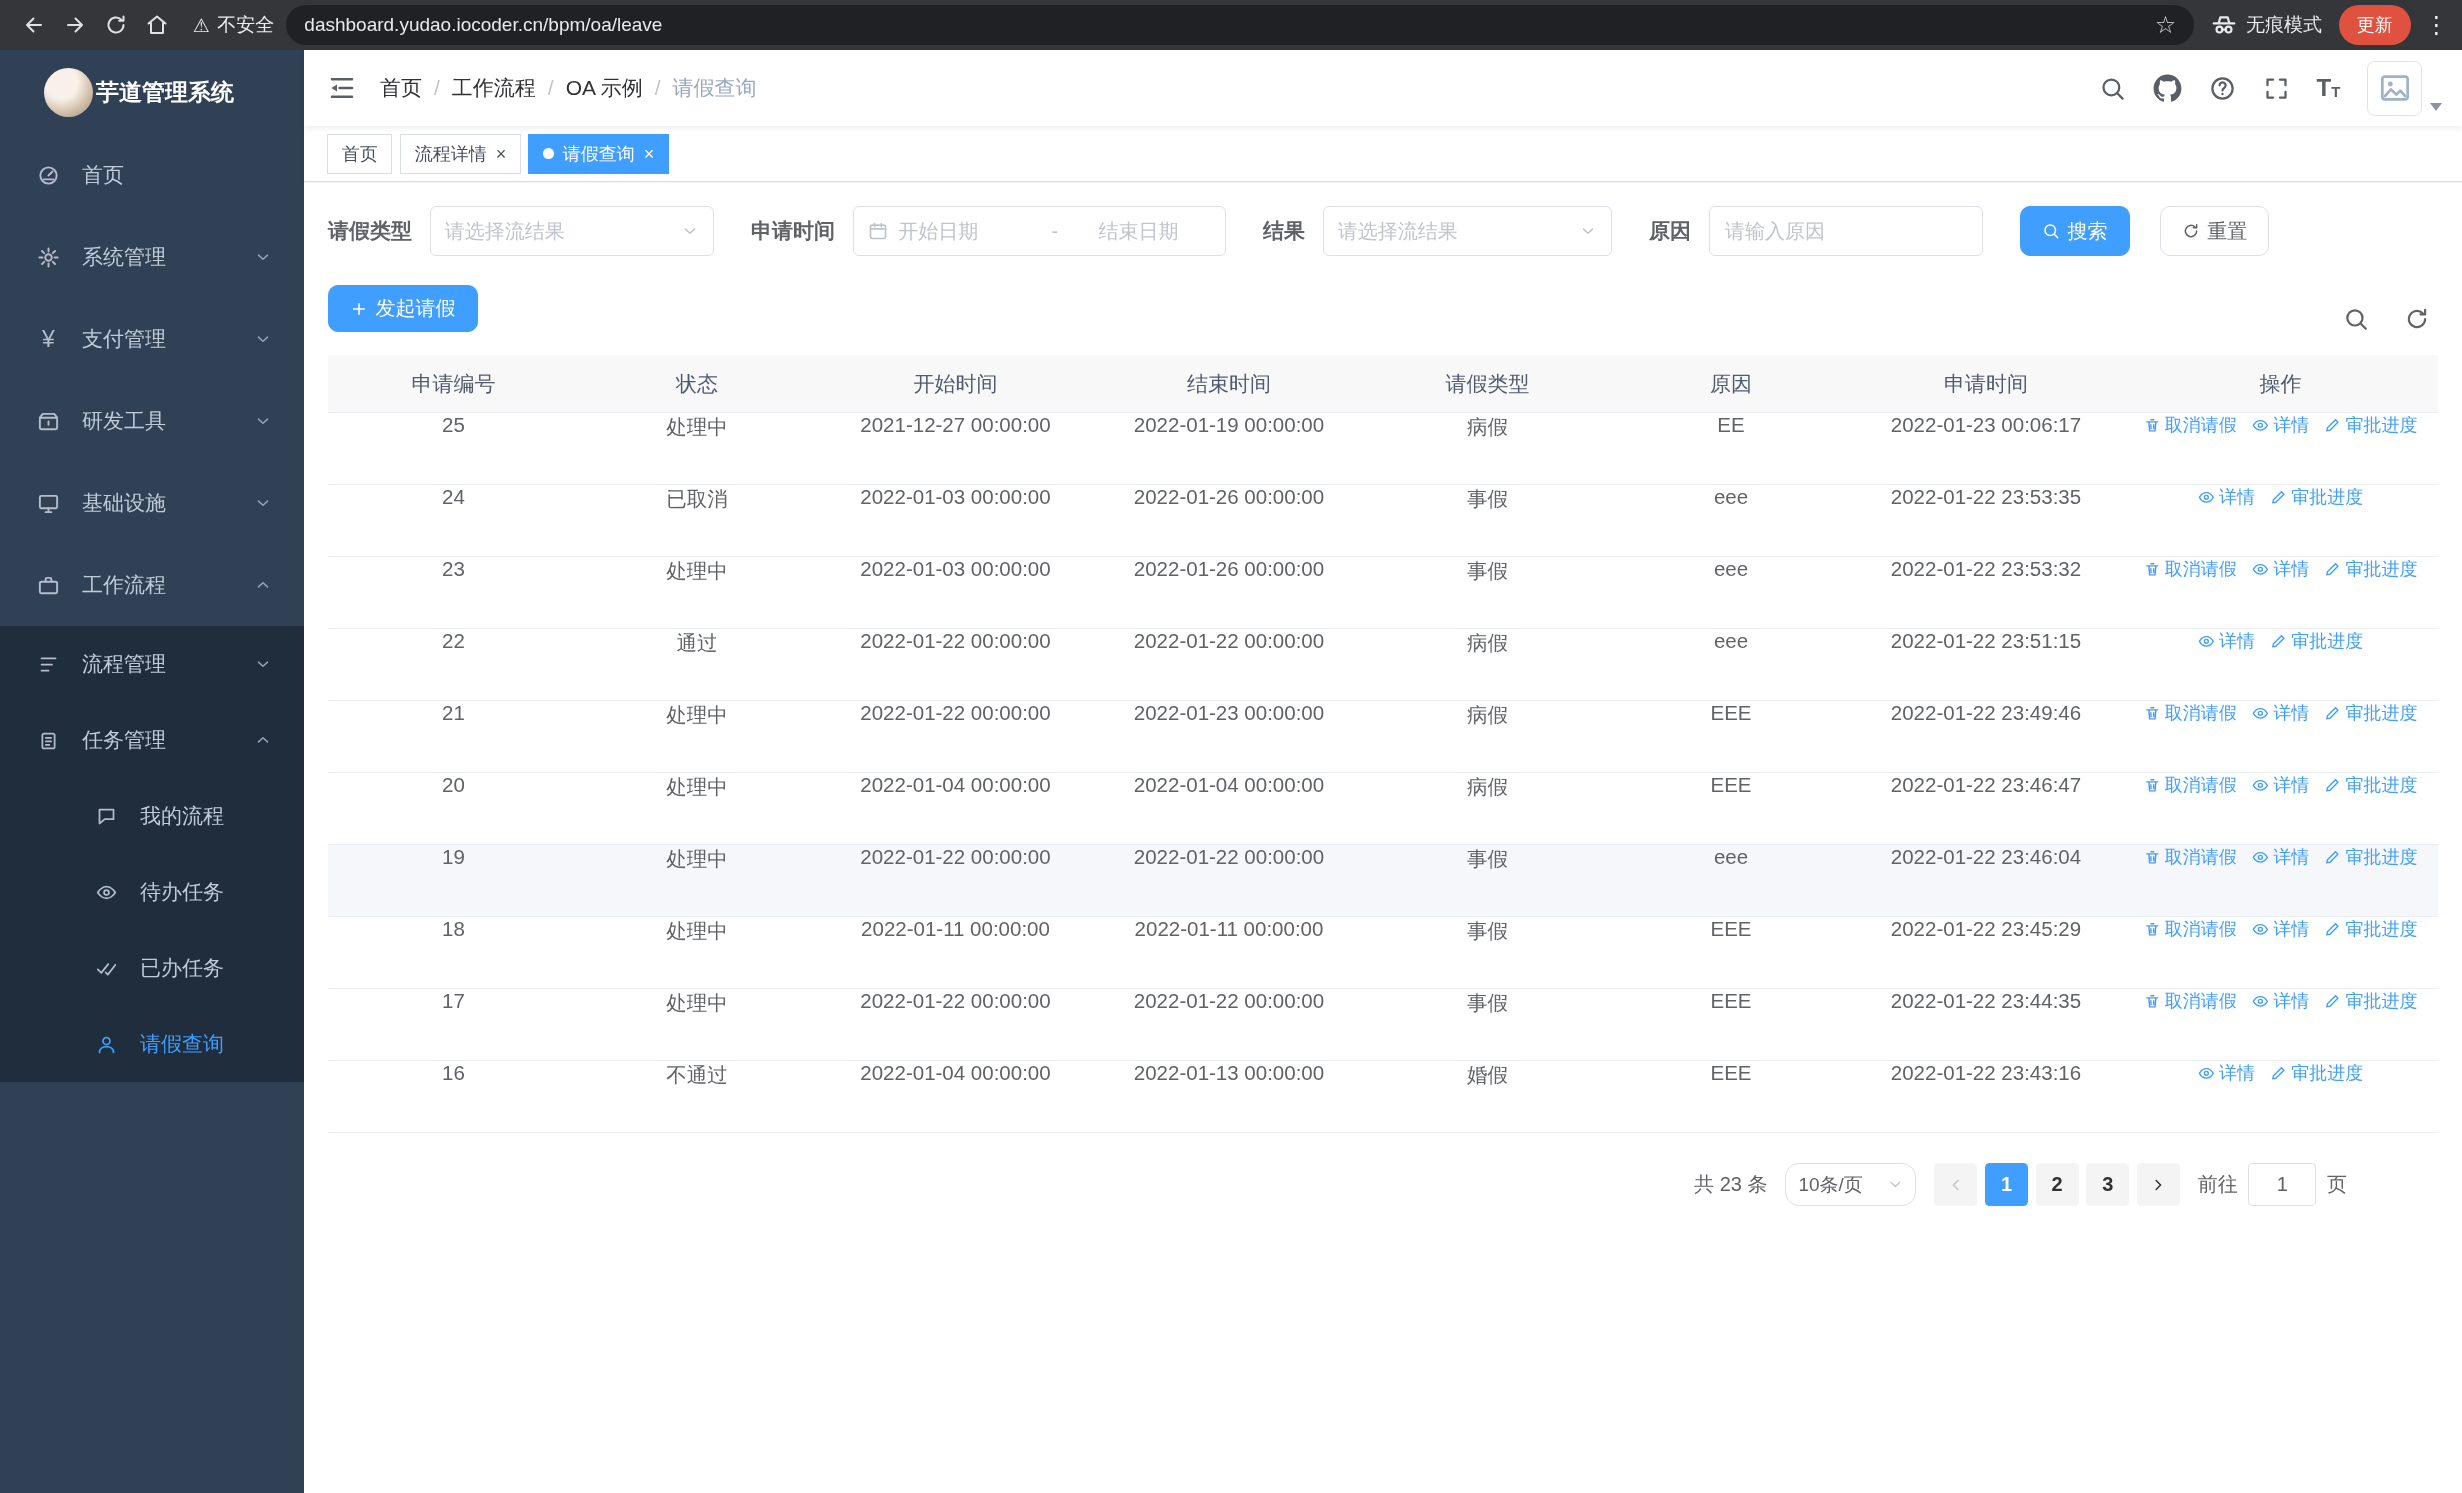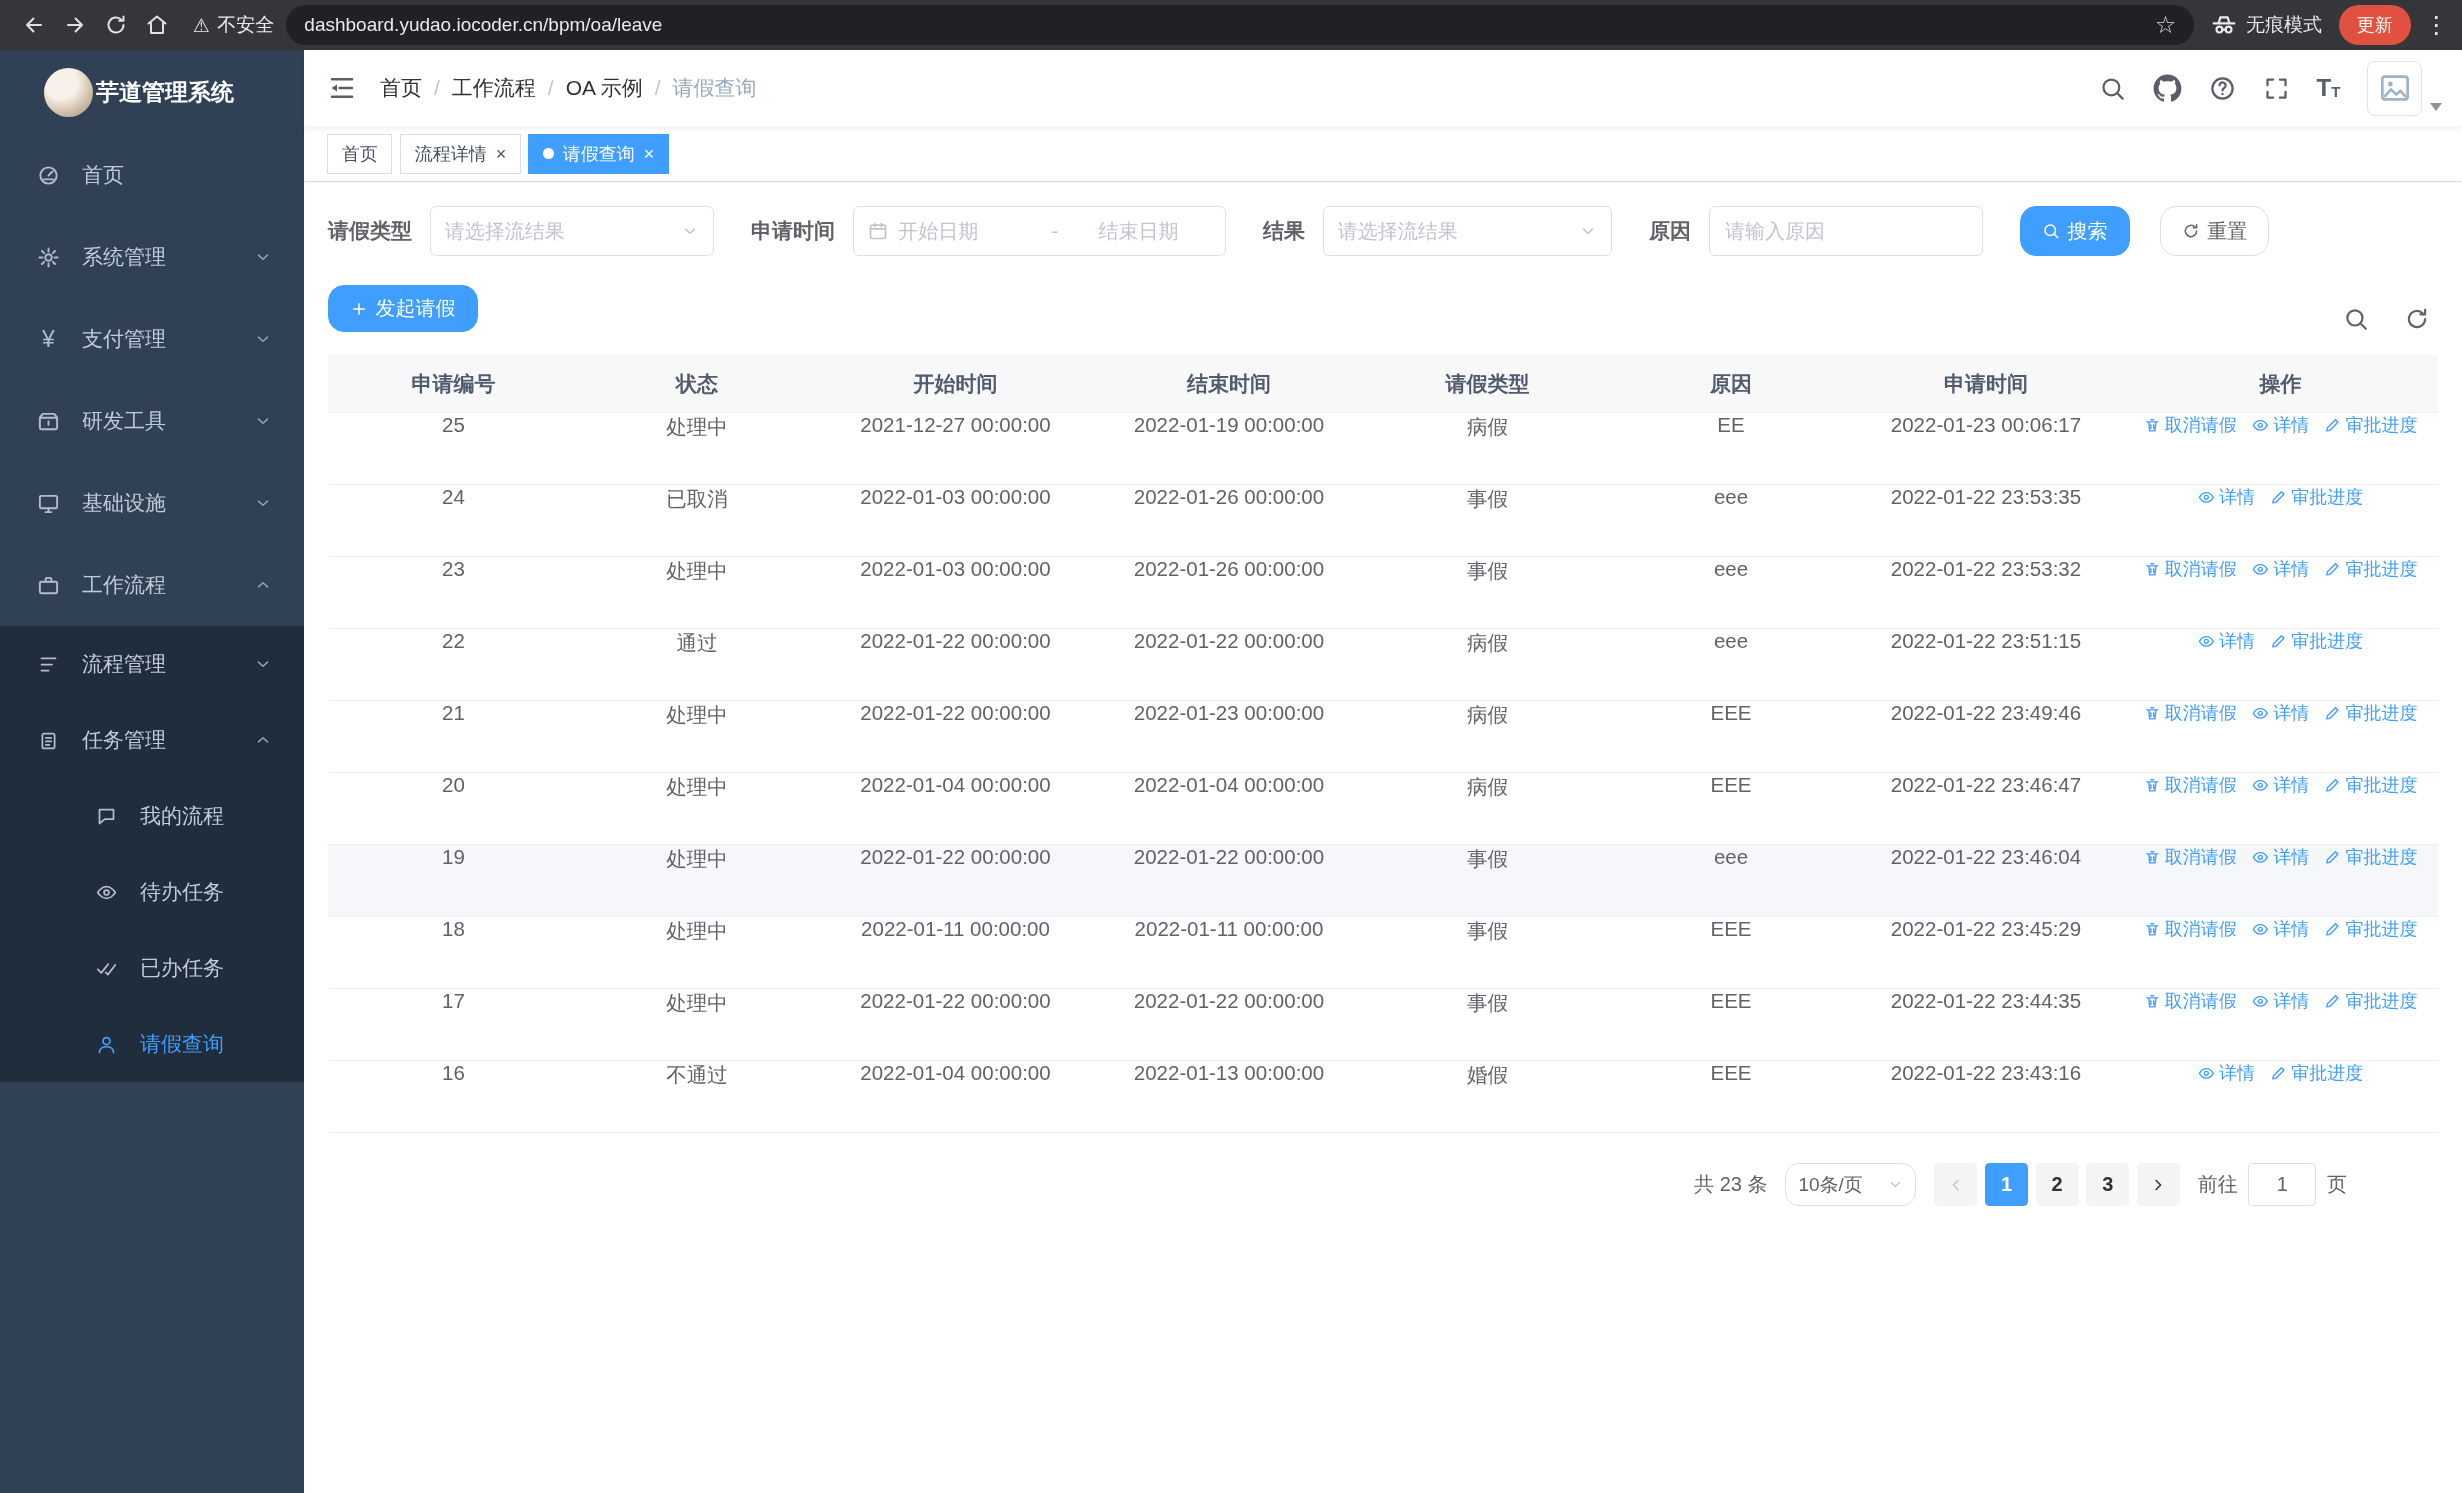--- a/index.html
+++ b/index.html
@@ -84,34 +84,34 @@
 .select .ph{color:var(--ph);font-size:20px;white-space:nowrap}
 .select .dchev{color:var(--ph)}
 .w374{width:284px}.w380{width:289px}
 .daterange{width:373px;padding:0 13.7px;color:var(--ph);font-size:20px;cursor:pointer}
 .daterange .cal{color:var(--ph);margin-right:10.6px}
 .daterange .d1{flex:1;text-align:left;white-space:nowrap}
 .daterange .dsep{margin:0 7.6px}
 .daterange .d2{flex:1;text-align:center;white-space:nowrap}
 input.text-input{width:274px;padding:0 15px;font-size:20px;font-family:inherit;color:#606266;outline:none}
 input.text-input::placeholder{color:var(--ph)}
-.btn{display:inline-flex;align-items:center;justify-content:center;gap:7.6px;height:50px;border-radius:16px;
+.btn{display:inline-flex;align-items:center;justify-content:center;gap:7.6px;height:50px;border-radius:10px;
      font-size:20px;font-family:Liberation Serif, serif;cursor:pointer;border:0.8px solid var(--border);background:#fff;color:#606266;padding:0 21px;white-space:nowrap}
 .btn.primary{background:var(--blue);border-color:var(--blue);color:#fff}
 .btn.search{margin-right:30px}
 
 
 .toolbar{display:flex;align-items:flex-end;justify-content:space-between;margin-bottom:23px}
 .btn.create{height:47px}
 .tool-icons{display:flex;gap:35px;color:#606266;padding-right:7.6px}
 .tool-icons span{cursor:pointer}
 
 
 .table{width:2110px;font-size:20.5px}
-.thead{display:flex;align-items:center;height:58px;background:#f8f8f9;color:#515a6e;font-weight:bold;font-size:21px;border-bottom:0.8px solid var(--tborder)}
+.thead{display:flex;align-items:center;height:58px;background:#f8f8f9;color:#515a6e;font-weight:normal;font-size:21px;border-bottom:0.8px solid var(--tborder)}
 .trow{display:flex;align-items:flex-start;height:72px;border-bottom:0.8px solid var(--tborder);color:#606266}
 .trow.row-hover{background:#f5f7fa}
 .tcell{text-align:center;flex-shrink:0}
 .c-id{width:251px}.c-status{width:236px}.c-start{width:281px}.c-end{width:266px}
 .c-type{width:251px}.c-reason{width:236px}.c-applied{width:274px}
 .c-actions{width:315px;display:flex;justify-content:center;align-items:center;gap:15px}
 .thead .c-actions{display:block;text-align:center}
 .action-link{display:inline-flex;align-items:center;gap:4.6px;color:var(--blue);font-size:18px;cursor:pointer;text-decoration:none;white-space:nowrap}
 .action-link svg{width:16.7px;height:16.7px}
 

